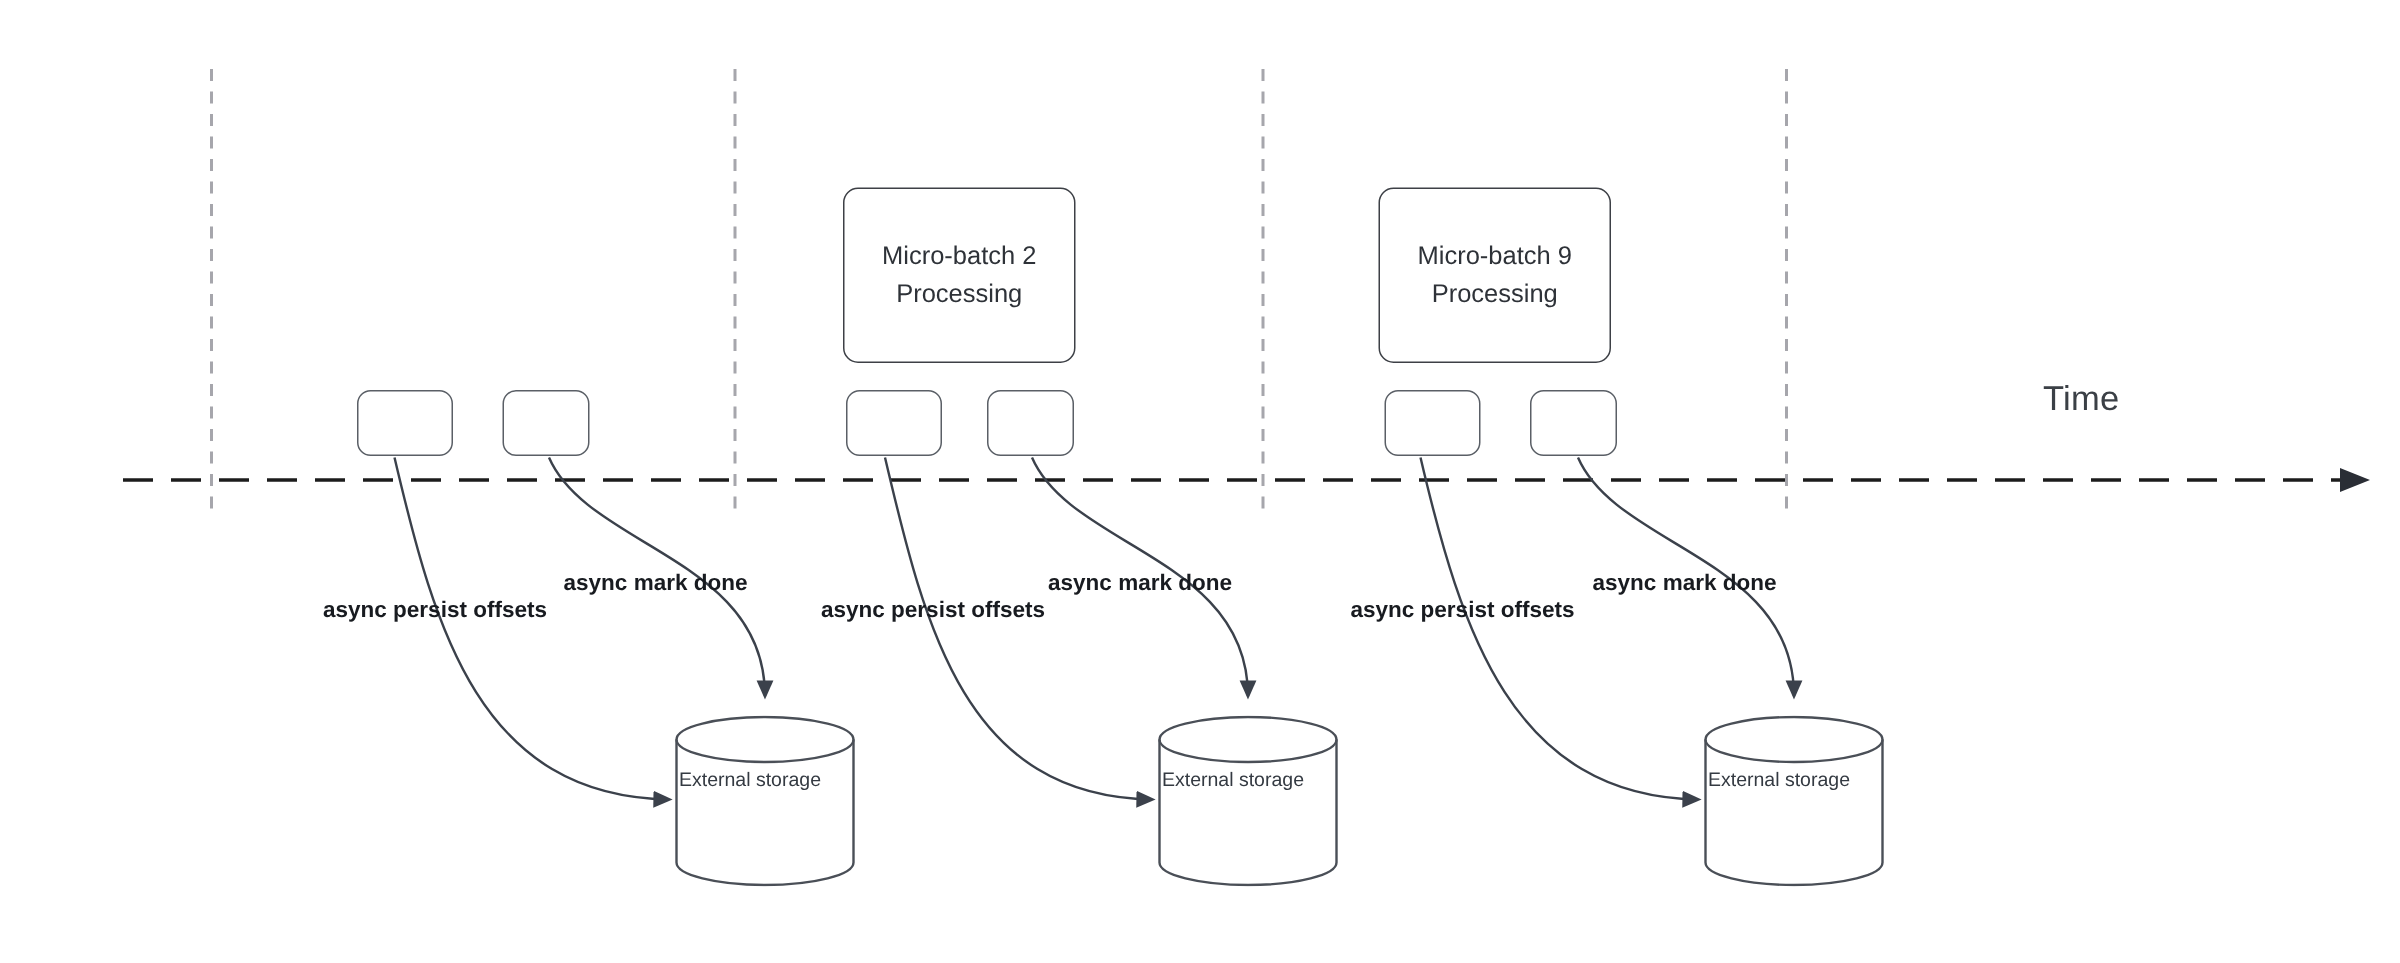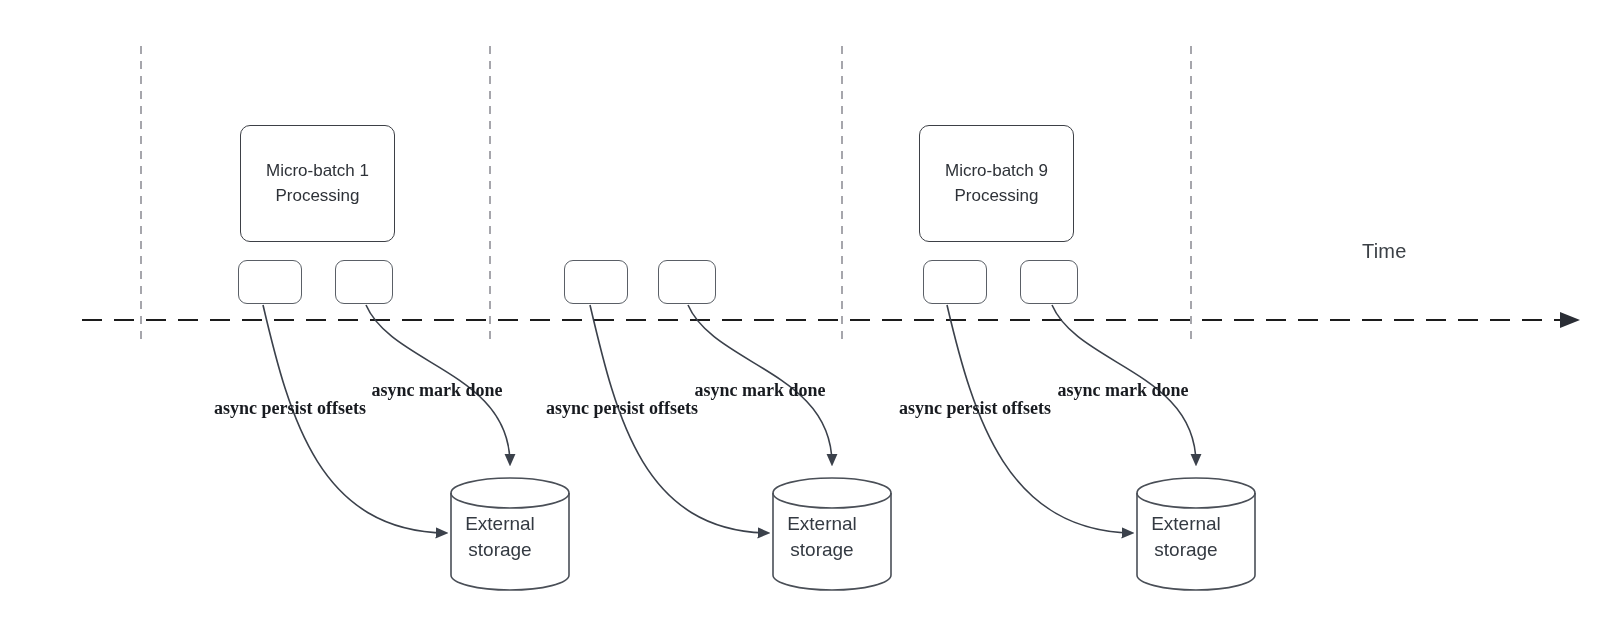--- a/index.html
+++ b/index.html
@@ -2,47 +2,47 @@
 <html><head>
 <meta charset="utf-8">
 <style>
   html,body{margin:0;padding:0;background:#ffffff;}
   .canvas{
     position:relative;width:1600px;height:642px;background:#ffffff;overflow:hidden;
     font-family:"Liberation Sans","DejaVu Sans",sans-serif;
   }
   svg.overlay{position:absolute;left:0;top:0;width:1600px;height:642px;}
   .time-label{
-    position:absolute;left:1362px;top:240px;font-size:20px;color:#3b4046;
+    position:absolute;left:1362px;top:252px;font-size:23px;color:#3b4046;
     letter-spacing:.2px;white-space:nowrap;
   }
   .section{position:absolute;left:0;top:0;width:1600px;height:642px;pointer-events:none;}
   .bigbox{
     position:absolute;top:125px;width:155px;height:117px;background:#fff;
     border:1.5px solid #3d4046;border-radius:10px;
     display:flex;align-items:center;justify-content:center;text-align:center;
     font-size:17px;line-height:1.45;color:#2e3238;padding:0 12px;box-sizing:border-box;
   }
   .smallbox{
     position:absolute;top:260px;height:44px;background:#fff;
     border:1.5px solid #5a5f66;border-radius:9px;box-sizing:border-box;
   }
   .smallbox.a{width:64px;}
   .smallbox.b{width:58px;}
   .arrowlabel{
-    position:absolute;font-size:18px;font-weight:700;color:#181b20;
-    text-align:center;white-space:nowrap;font-family:Liberation Serif, serif;
+    position:absolute;font-size:15px;font-weight:700;color:#181b20;
+    text-align:center;white-space:nowrap;
   }
   .arrowlabel.persist{top:398px;width:170px;}
   .arrowlabel.done{top:380px;width:140px;}
   .cylinder{position:absolute;top:477px;width:120px;height:114px;}
   .cylinder svg{position:absolute;left:0;top:0;}
   .cyl-text{
     position:absolute;left:0;top:34px;width:100px;text-align:center;
-    font-size:19px;line-height:1.35;color:#343a42;
+    font-size:13px;line-height:1.35;color:#343a42;
   }
   
   .s0 .bigbox{left:240px;} .s1 .bigbox{left:562px;} .s2 .bigbox{left:919px;}
   .s0 .smallbox.a{left:238px;} .s1 .smallbox.a{left:564px;} .s2 .smallbox.a{left:923px;}
   .s0 .smallbox.b{left:335px;} .s1 .smallbox.b{left:658px;} .s2 .smallbox.b{left:1020px;}
   .s0 .arrowlabel.persist{left:205px;} .s1 .arrowlabel.persist{left:537px;} .s2 .arrowlabel.persist{left:890px;}
   .s0 .arrowlabel.done{left:367px;} .s1 .arrowlabel.done{left:690px;} .s2 .arrowlabel.done{left:1053px;}
   .s0 .cylinder{left:450px;} .s1 .cylinder{left:772px;} .s2 .cylinder{left:1136px;}
 </style>
 </head>
@@ -70,36 +70,36 @@
     <path d="M947,305 C974,420 1008,531 1132,533" fill="none" stroke="#3b414b" stroke-width="1.6" marker-end="url(#ah)"></path>
 
     <path d="M366,305 C392,365 510,372 510,464" fill="none" stroke="#3b414b" stroke-width="1.6" marker-end="url(#ah)"></path>
     <path d="M688,305 C714,365 832,372 832,464" fill="none" stroke="#3b414b" stroke-width="1.6" marker-end="url(#ah)"></path>
     <path d="M1052,305 C1078,365 1196,372 1196,464" fill="none" stroke="#3b414b" stroke-width="1.6" marker-end="url(#ah)"></path>
   </svg>
 
   <div class="time-label">Time</div>
 
 <div class="section s0">
-      <div class="bigbox">
-        <span>Micro-batch 1 Processing</span>
-      </div>
       <div class="smallbox a"></div>
       <div class="smallbox b"></div>
       <div class="arrowlabel persist">async persist offsets</div>
       <div class="arrowlabel done">async mark done</div>
       <div class="cylinder">
         <svg width="120" height="114" viewBox="0 0 120 114">
           <path d="M1,16 A59,15 0 0 1 119,16 L119,98 A59,15 0 0 1 1,98 Z" fill="#ffffff" stroke="#4a4f57" stroke-width="1.6"></path>
           <path d="M1,16 A59,15 0 0 0 119,16" fill="none" stroke="#4a4f57" stroke-width="1.6"></path>
         </svg>
         <div class="cyl-text">External storage</div>
       </div>
     </div>
     <div class="section s1">
+      <div class="bigbox">
+        <span>Micro-batch 2 Processing</span>
+      </div>
       <div class="smallbox a"></div>
       <div class="smallbox b"></div>
       <div class="arrowlabel persist">async persist offsets</div>
       <div class="arrowlabel done">async mark done</div>
       <div class="cylinder">
         <svg width="120" height="114" viewBox="0 0 120 114">
           <path d="M1,16 A59,15 0 0 1 119,16 L119,98 A59,15 0 0 1 1,98 Z" fill="#ffffff" stroke="#4a4f57" stroke-width="1.6"></path>
           <path d="M1,16 A59,15 0 0 0 119,16" fill="none" stroke="#4a4f57" stroke-width="1.6"></path>
         </svg>
         <div class="cyl-text">External storage</div>

